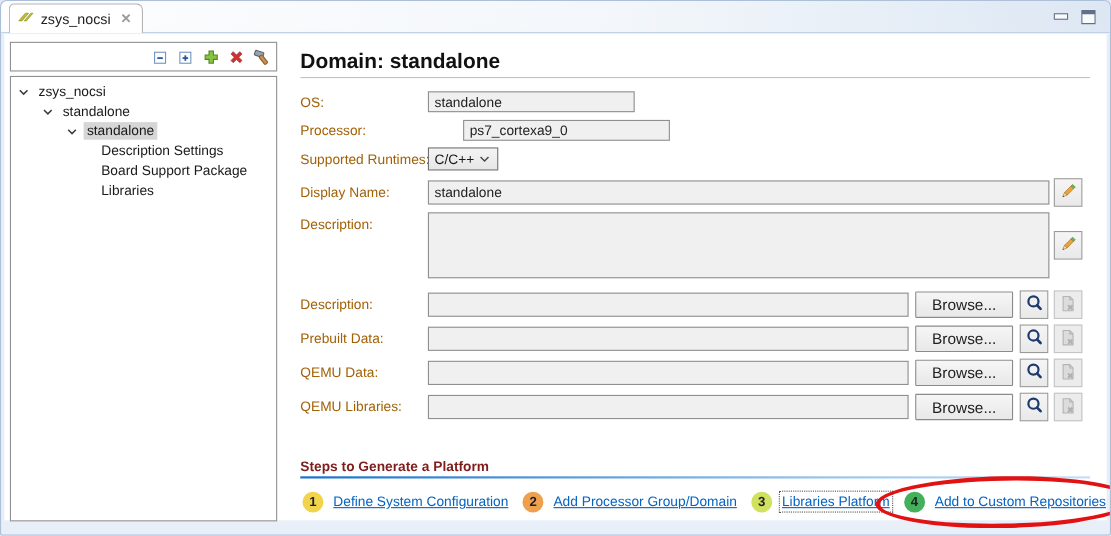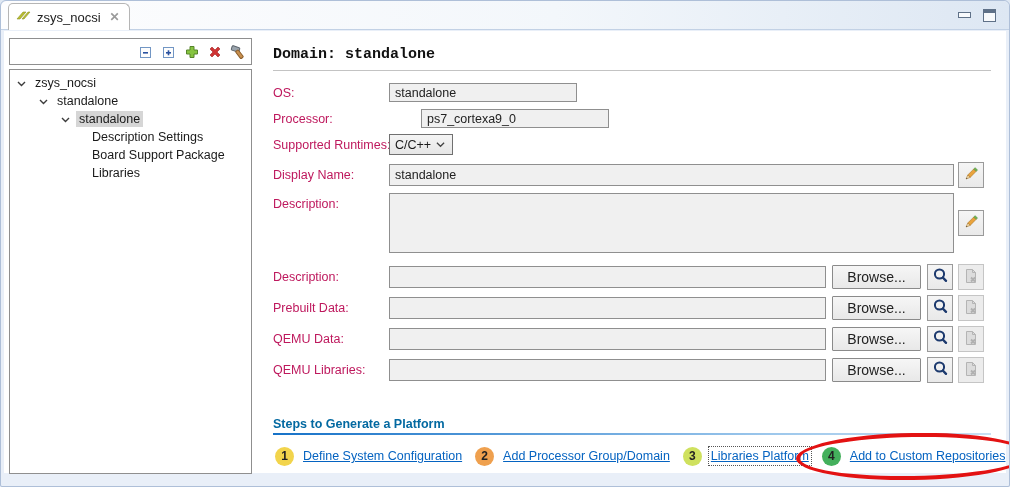--- a/index.html
+++ b/index.html
@@ -63,23 +63,23 @@
   }
   .trow { height:18px; display:flex; align-items:center; cursor:pointer; }
   .trow .arrow { width:11px; height:11px; display:inline-flex; }
   .trow .tlabel { padding:1px 3px; white-space:nowrap; }
   .trow.sel .tlabel { background:#d6d6d6; }
   .ind0 { padding-left:6px; }  .ind0 .tlabel{ margin-left:5px; }
   .ind1 { padding-left:28px; } .ind1 .tlabel{ margin-left:5px; }
   .ind2 { padding-left:50px; } .ind2 .tlabel{ margin-left:5px; }
   .ind3 { padding-left:79px; }
   
-  .page-title { position:absolute; left:272px; top:45px; font-size:15px; font-weight:bold; color:#111;font-family:Liberation Mono, monospace; }
+  .page-title { position:absolute; left:272px; top:45px; font-size:19px; font-weight:bold; color:#111; }
   .title-rule { position:absolute; left:272px; top:69px; width:718px; height:1px; background:#c3c3c3; }
-  .flabel { position:absolute; left:272px; color:#be185d; }
+  .flabel { position:absolute; left:272px; color:#a16207; }
   .ro-field {
     position:absolute; background:#f0f0f0; border:1px solid #8f8f8f;
     font-family:"Liberation Sans", sans-serif; font-size:12.5px; color:#222; padding:0 5px;
   }
   textarea.ro-field { resize:none; }
   .combo {
     position:absolute; left:388px; top:133px; width:64px; height:21px;
     background:linear-gradient(#f4f4f4,#e6e6e6); border:1px solid #707070;
     display:flex; align-items:center; padding:0 4px 0 5px; gap:5px; cursor:pointer;
   }
@@ -89,21 +89,21 @@
     font-family:"Liberation Sans", sans-serif; font-size:14px; color:#222;
     display:flex; align-items:center; justify-content:center; cursor:pointer;
   }
   .iconbtn {
     position:absolute; width:26px; height:26px;
     background:linear-gradient(#f5f5f5,#e9e9e9); border:1px solid #9a9a9a;
     display:flex; align-items:center; justify-content:center; cursor:pointer;
   }
   .iconbtn.disabled { background:#ececec; border-color:#c5c5c5; cursor:default; }
   
-  .steps-heading { position:absolute; left:272px; top:416px; color:#0369a1; font-weight:bold; font-size:12.5px; }
+  .steps-heading { position:absolute; left:272px; top:416px; color:#7f1d1d; font-weight:bold; font-size:12.5px; }
   .steps-rule { position:absolute; left:272px; top:432px; width:718px; height:2px;
     background:linear-gradient(to right,#1672c8,#9ec8ec 70%,#c8dff2); }
   .steps-row {
     position:absolute; left:274px; top:444px; height:22px;
     display:flex; align-items:center; gap:13px;
   }
   .step { display:flex; align-items:center; gap:9px; }
   .badge {
     width:19px; height:19px; border-radius:50%;
     display:flex; align-items:center; justify-content:center;

